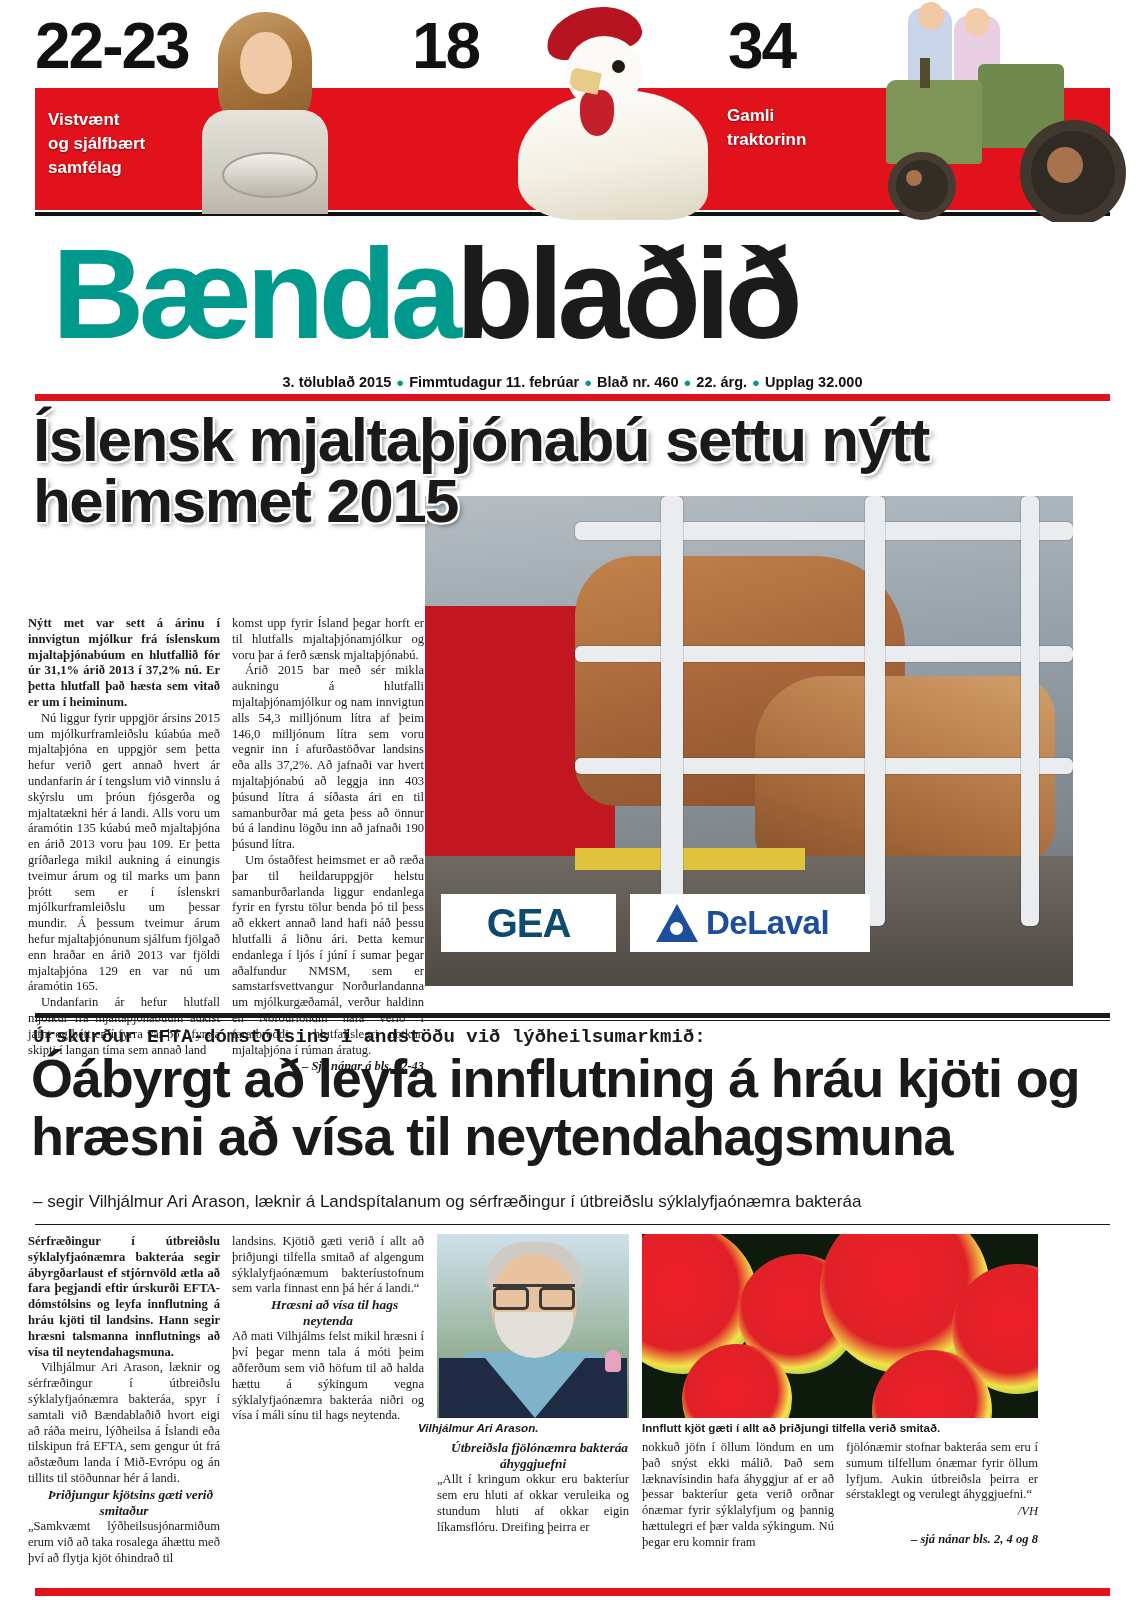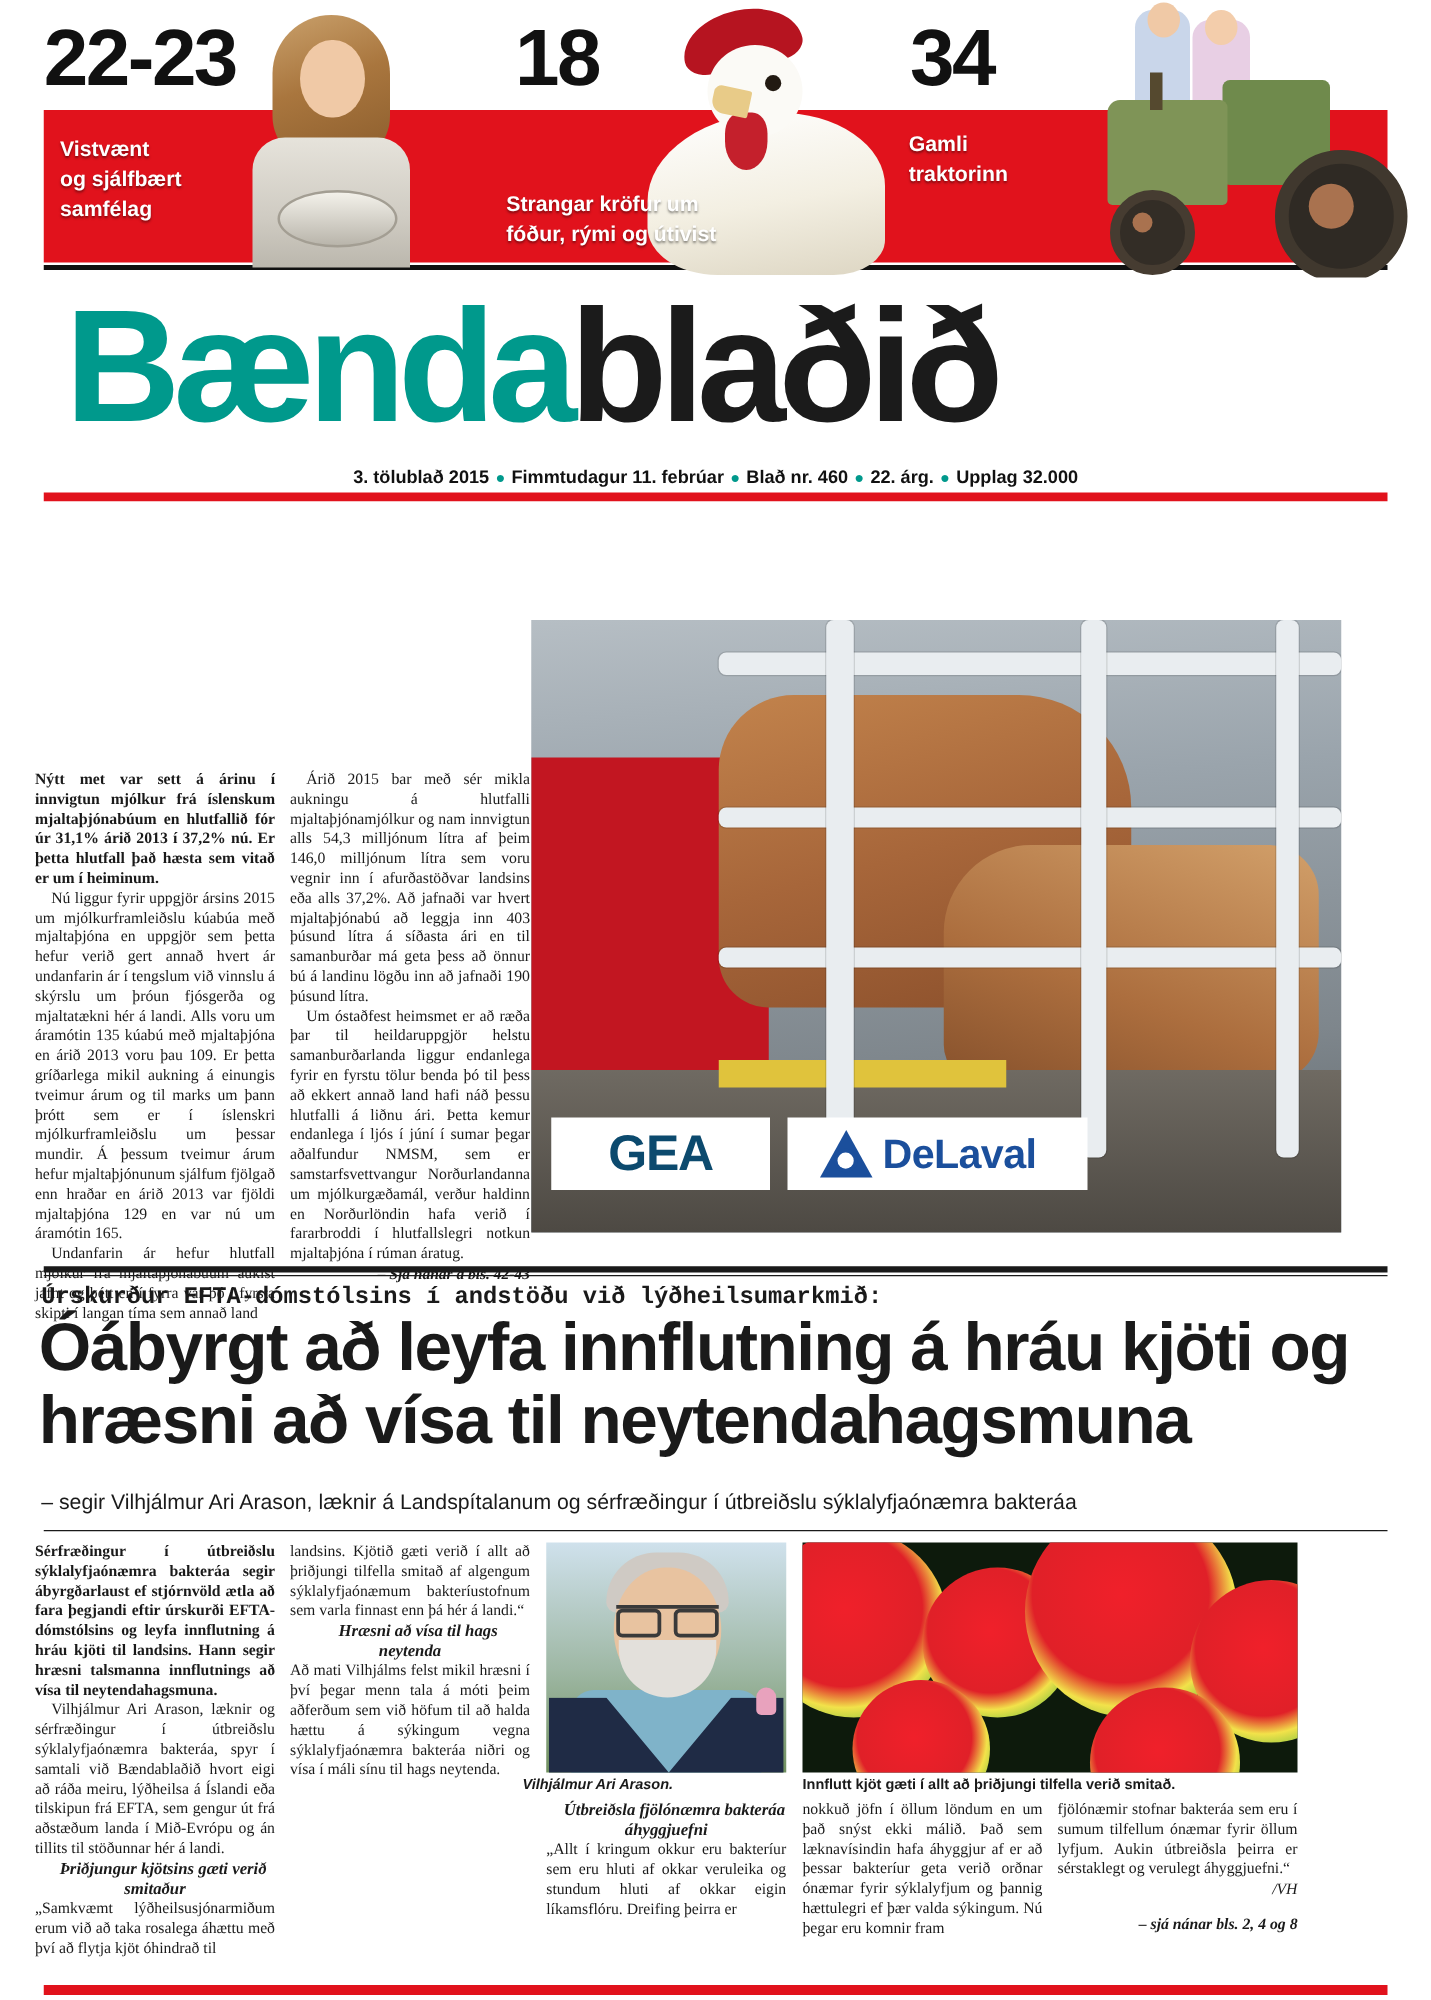--- a/index.html
+++ b/index.html
@@ -239,22 +239,20 @@
         <div class="wheels"></div>
     </div>
 
     <div class="teaser-num tn1">22-23</div>
     <div class="teaser-num tn2">18</div>
     <div class="teaser-num tn3">34</div>
 
     <div class="teaser-cap tc1" style="white-space:pre-line">Vistvænt
 og sjálfbært
 samfélag</div>
-    <div class="teaser-cap tc2" style="white-space:pre-line">Strangar kröfur um
-fóður, rými og útivist</div>
     <div class="teaser-cap tc3" style="white-space:pre-line">Gamli
 traktorinn</div>
 
     <div class="teaser-rule"></div>
   </div>
 
   <div class="masthead">
     <div class="logo">
       <span class="a">Bænda</span><span class="b">blaðið</span>
     </div>
@@ -284,29 +282,31 @@
         <div class="logo-gea">
           <span>GEA</span>
         </div>
         <div class="logo-dlv">
           <span class="mark"></span>
           <span class="wm">DeLaval</span>
         </div>
       </div>
     </div>
 
+    <div class="lead-head">Íslensk mjaltaþjónabú settu nýtt heimsmet 2015</div>
   </div>
 
   <div class="col lead-c1">
     <p class="lede">Nýtt met var sett á árinu í innvigtun mjólkur frá íslenskum mjaltaþjónabúum en hlutfallið fór úr 31,1% árið 2013 í 37,2% nú. Er þetta hlutfall það hæsta sem vitað er um í heiminum.</p>
     <p>Nú liggur fyrir uppgjör ársins 2015 um mjólkurframleiðslu kúabúa með mjaltaþjóna en uppgjör sem þetta hefur verið gert annað hvert ár undanfarin ár í tengslum við vinnslu á skýrslu um þróun fjósgerða og mjaltatækni hér á landi. Alls voru um áramótin 135 kúabú með mjaltaþjóna en árið 2013 voru þau 109. Er þetta gríðarlega mikil aukning á einungis tveimur árum og til marks um þann þrótt sem er í íslenskri mjólkurframleiðslu um þessar mundir. Á þessum tveimur árum hefur mjaltaþjónunum sjálfum fjölgað enn hraðar en árið 2013 var fjöldi mjaltaþjóna 129 en var nú um áramótin 165.</p>
     <p>Undanfarin ár hefur hlutfall mjólkur frá mjaltaþjónabúum aukist jafnt og þétt en í fyrra var þó í fyrsta skipti í langan tíma sem annað land</p>
   </div>
 
   <div class="col lead-c2">
+    <p class="first">komst upp fyrir Ísland þegar horft er til hlutfalls mjaltaþjónamjólkur og voru þar á ferð sænsk mjaltaþjónabú.</p>
     <p>Árið 2015 bar með sér mikla aukningu á hlutfalli mjaltaþjónamjólkur og nam innvigtun alls 54,3 milljónum lítra af þeim 146,0 milljónum lítra sem voru vegnir inn í afurðastöðvar landsins eða alls 37,2%. Að jafnaði var hvert mjaltaþjónabú að leggja inn 403 þúsund lítra á síðasta ári en til samanburðar má geta þess að önnur bú á landinu lögðu inn að jafnaði 190 þúsund lítra.</p>
     <p>Um óstaðfest heimsmet er að ræða þar til heildaruppgjör helstu samanburðarlanda liggur endanlega fyrir en fyrstu tölur benda þó til þess að ekkert annað land hafi náð þessu hlutfalli á liðnu ári. Þetta kemur endanlega í ljós í júní í sumar þegar aðalfundur NMSM, sem er samstarfsvettvangur Norðurlandanna um mjólkurgæðamál, verður haldinn en Norðurlöndin hafa verið í fararbroddi í hlutfallslegri notkun mjaltaþjóna í rúman áratug.</p>
     <span class="seemore">– Sjá nánar á bls. 42-43</span>
   </div>
 
   <div class="rule-black-1"></div>
   <div class="rule-hair"></div>
 
   <div class="kicker">Úrskurður EFTA-dómstólsins í andstöðu við lýðheilsumarkmið:</div>
   <div class="head2">Óábyrgt að leyfa innflutning á hráu kjöti og hræsni að vísa til neytendahagsmuna</div>

